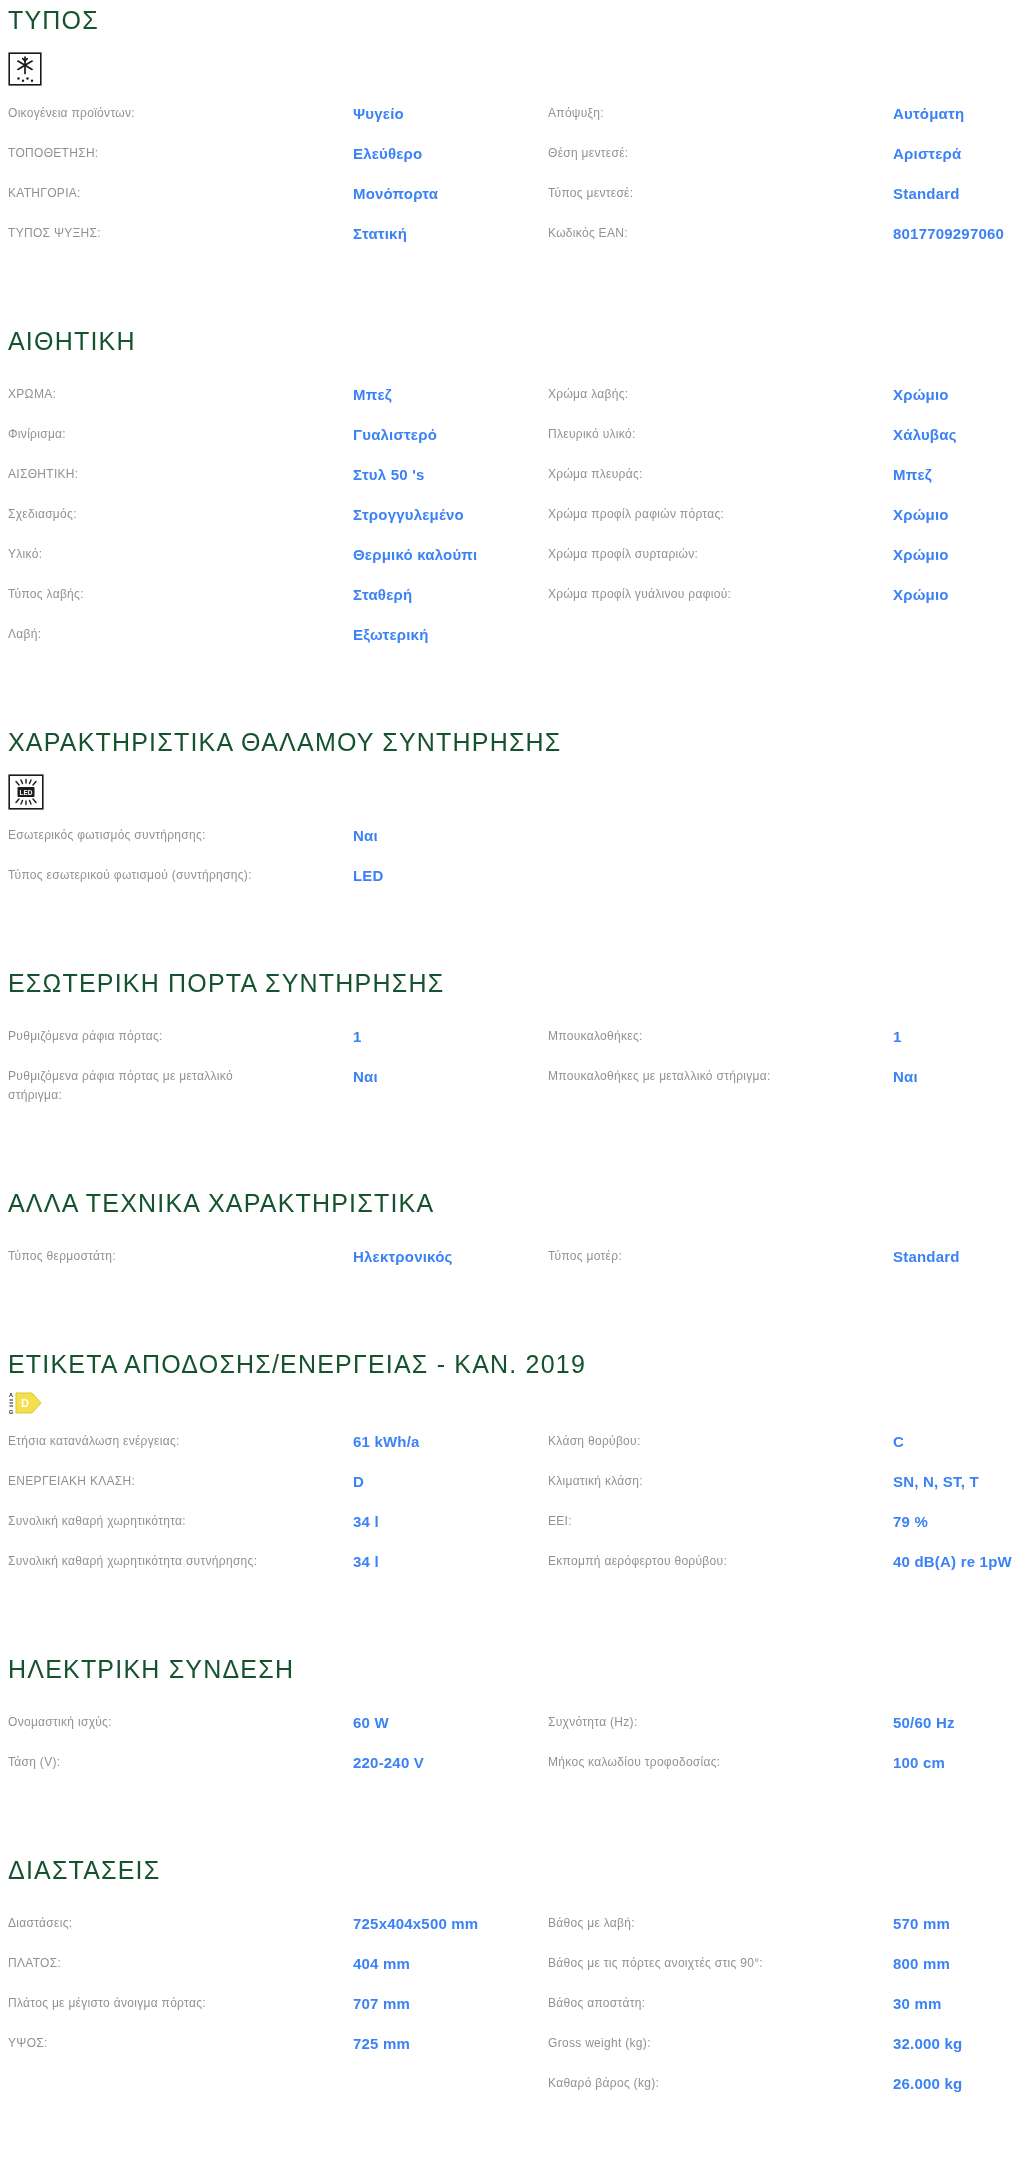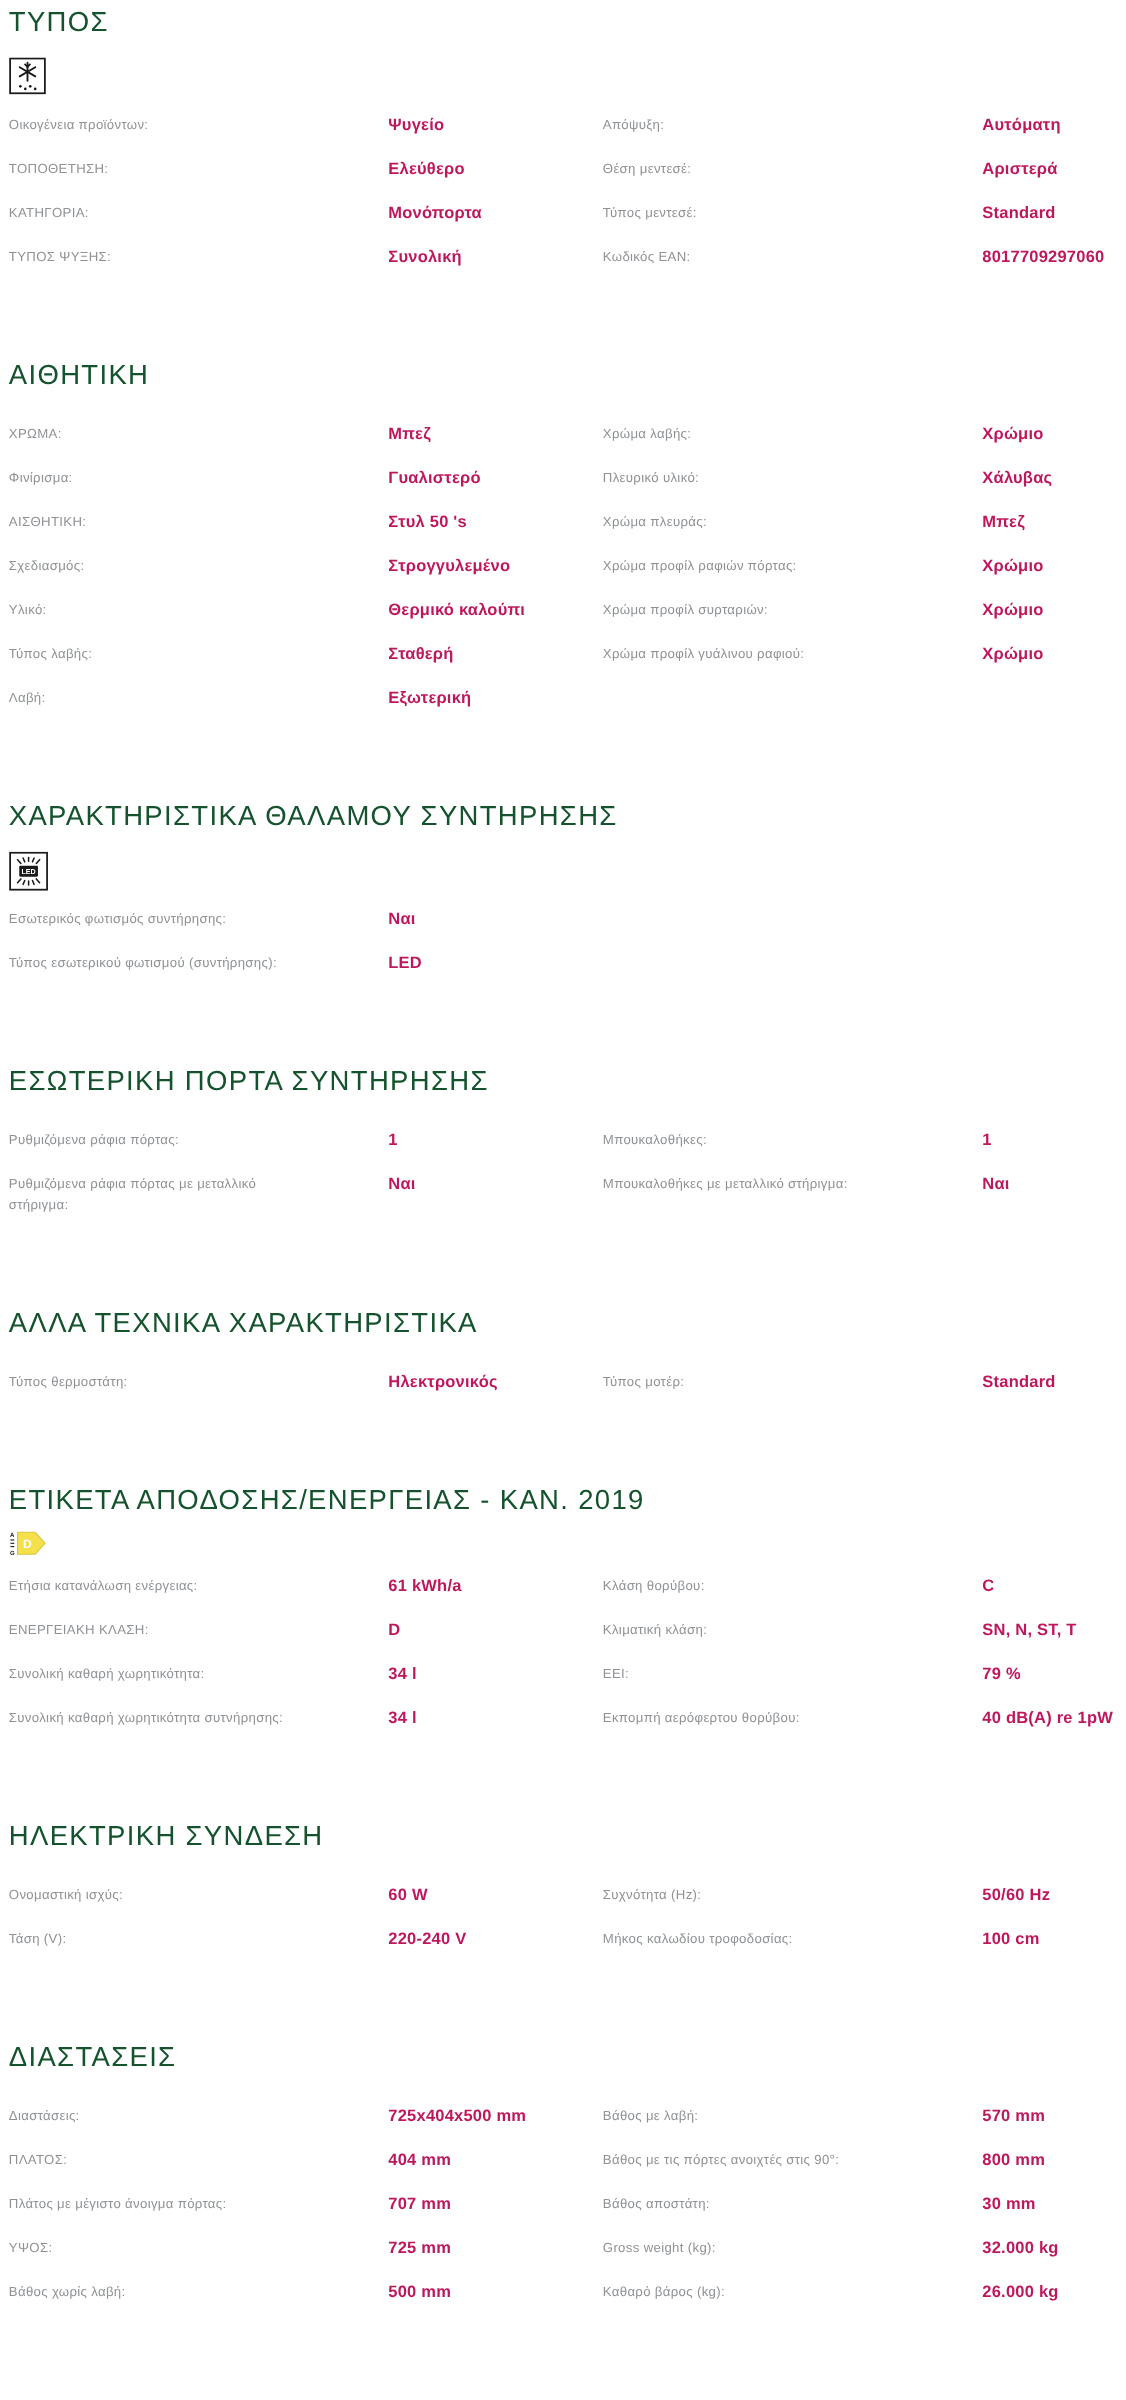--- a/index.html
+++ b/index.html
@@ -51,21 +51,21 @@
     letter-spacing: 0.3px;
     color: #8f9295;
     max-width: 268px;
     display: block;
   }
   .value {
     font-size: 15px;
     line-height: 19px;
     letter-spacing: 0.2px;
     font-weight: bold;
-    color: #be185d;
+    color: #3b82f6;
     display: block;
   }
 </style>
 </head>
 <body>
 
 <div class="page">
 
   <section class="spec-section">
     <h2 class="sec-title">ΤΥΠΟΣ</h2>
@@ -96,21 +96,21 @@
         <div class="row">
           <span class="label">ΤΟΠΟΘΕΤΗΣΗ:</span>
           <span class="value">Ελεύθερο</span>
         </div>
         <div class="row">
           <span class="label">ΚΑΤΗΓΟΡΙΑ:</span>
           <span class="value">Μονόπορτα</span>
         </div>
         <div class="row">
           <span class="label">ΤΥΠΟΣ ΨΥΞΗΣ:</span>
-          <span class="value">Συνολική</span>
+          <span class="value">Στατική</span>
         </div>
       </div>
       <div class="col">
         <div class="row">
           <span class="label">Απόψυξη:</span>
           <span class="value">Αυτόματη</span>
         </div>
         <div class="row">
           <span class="label">Θέση μεντεσέ:</span>
           <span class="value">Αριστερά</span>
@@ -362,24 +362,20 @@
           <span class="value">404 mm</span>
         </div>
         <div class="row">
           <span class="label">Πλάτος με μέγιστο άνοιγμα πόρτας:</span>
           <span class="value">707 mm</span>
         </div>
         <div class="row">
           <span class="label">ΥΨΟΣ:</span>
           <span class="value">725 mm</span>
         </div>
-        <div class="row">
-          <span class="label">Βάθος χωρίς λαβή:</span>
-          <span class="value">500 mm</span>
-        </div>
       </div>
       <div class="col">
         <div class="row">
           <span class="label">Βάθος με λαβή:</span>
           <span class="value">570 mm</span>
         </div>
         <div class="row">
           <span class="label">Βάθος με τις πόρτες ανοιχτές στις 90°:</span>
           <span class="value">800 mm</span>
         </div>

